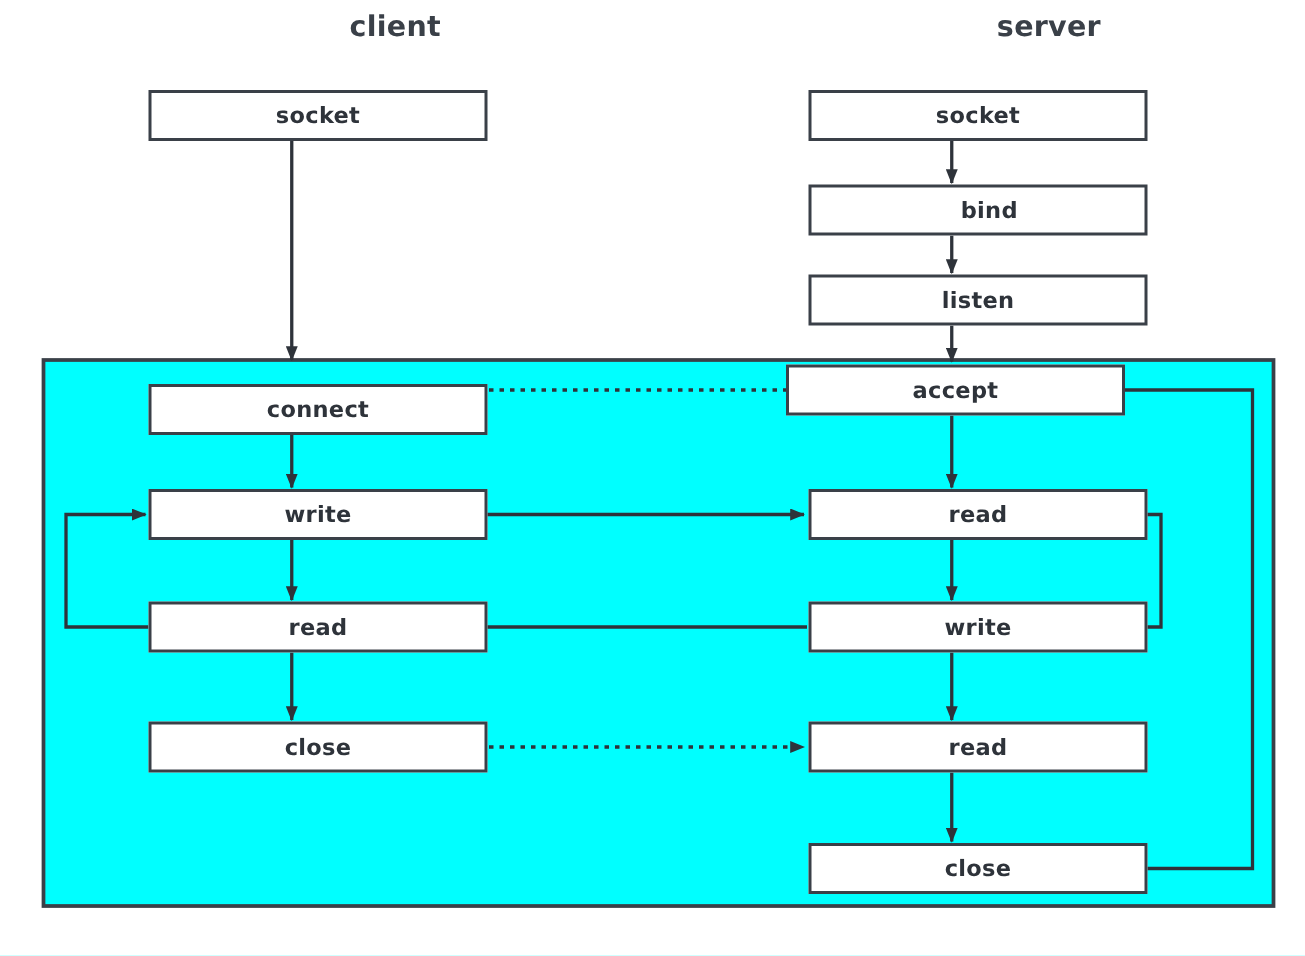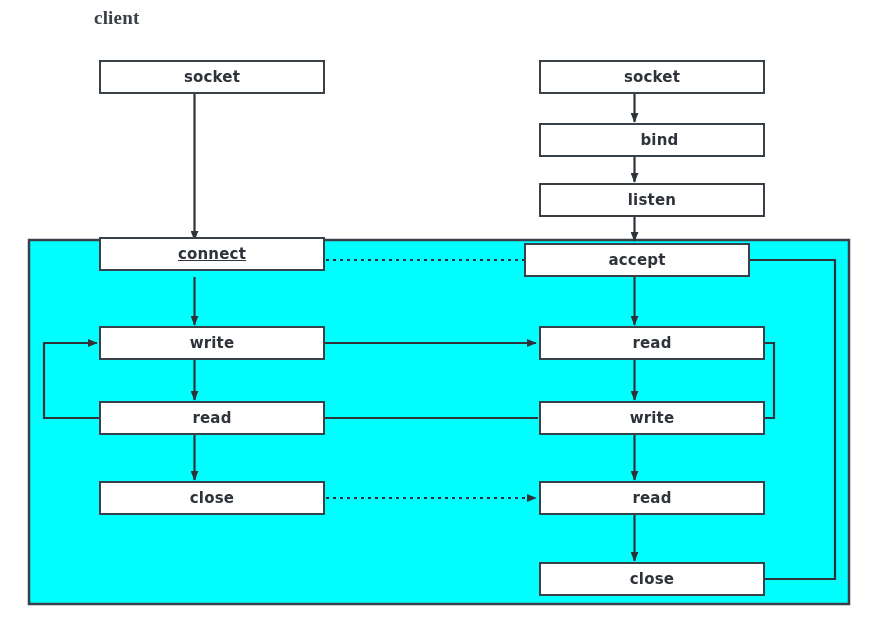--- a/index.html
+++ b/index.html
@@ -19,25 +19,24 @@
     position: absolute;
     left: 0; top: 0;
     width: 870px;
     height: 637px;
   }
   .col-title {
     position: absolute;
     font-size: 19px;
     font-weight: bold;
     color: #3a4048;
-    text-align: left;
+    text-align: right;
     width: 200px;
     line-height: 24px;
     letter-spacing: 0.2px;
-    font-family: Liberation Serif, serif;
   }
   .node {
     position: absolute;
     width: 226px;
     height: 34px;
     box-sizing: border-box;
     background: #ffffff;
     border: 2px solid #3a4048;
     display: flex;
     align-items: center;
@@ -56,20 +55,21 @@
     letter-spacing: 0.5px;
     white-space: nowrap;
   }
 </style>
 </head>
 <body>
 
 <div id="canvas">
 
   <div class="col-title" style="left:94px; top:6px;">client</div>
+  <div class="col-title" style="left:534px; top:6px;">server</div>
 
   <svg id="svg-layer" viewBox="0 0 870 637" xmlns="http://www.w3.org/2000/svg">
     <defs>
       <marker id="arrow" markerWidth="10" markerHeight="8" refX="9.2" refY="4" orient="auto" markerUnits="userSpaceOnUse">
         <path d="M0,0 L10,4 L0,8 z" fill="#2e333a"></path>
       </marker>
     </defs>
 
     <rect x="29" y="240" width="820" height="364" fill="#00FFFF" stroke="#3a4048" stroke-width="2.5"></rect>
 
@@ -95,21 +95,21 @@
       <path d="M730,579 L835,579 L835,260 L732,260" marker-end="url(#arrow)"></path>
 
       <line x1="291" y1="260" x2="536" y2="260" stroke-dasharray="3,4" marker-end="url(#arrow)"></line>
       <line x1="291" y1="343" x2="536" y2="343" marker-end="url(#arrow)"></line>
       <line x1="538" y1="418" x2="293" y2="418" marker-end="url(#arrow)"></line>
       <line x1="291" y1="498" x2="536" y2="498" stroke-dasharray="3,4" marker-end="url(#arrow)"></line>
     </g>
   </svg>
 
   <div class="node" style="left:99px; top:60px;">socket</div>
-  <div class="node" style="left:99px; top:237px;text-decoration:underline;">connect</div>
+  <div class="node" style="left:99px; top:256px;">connect</div>
   <div class="node" style="left:99px; top:326px;">write</div>
   <div class="node" style="left:99px; top:401px;">read</div>
   <div class="node" style="left:99px; top:481px;">close</div>
 
   <div class="node" style="left:539px; top:60px;">socket</div>
   <div class="node" style="left:539px; top:123px;padding-left:15px;">bind</div>
   <div class="node" style="left:539px; top:183px;text-align:center;">listen</div>
   <div class="node" style="left:524px; top:243px;">accept</div>
   <div class="node" style="left:539px; top:326px;">read</div>
   <div class="node" style="left:539px; top:401px;">write</div>

